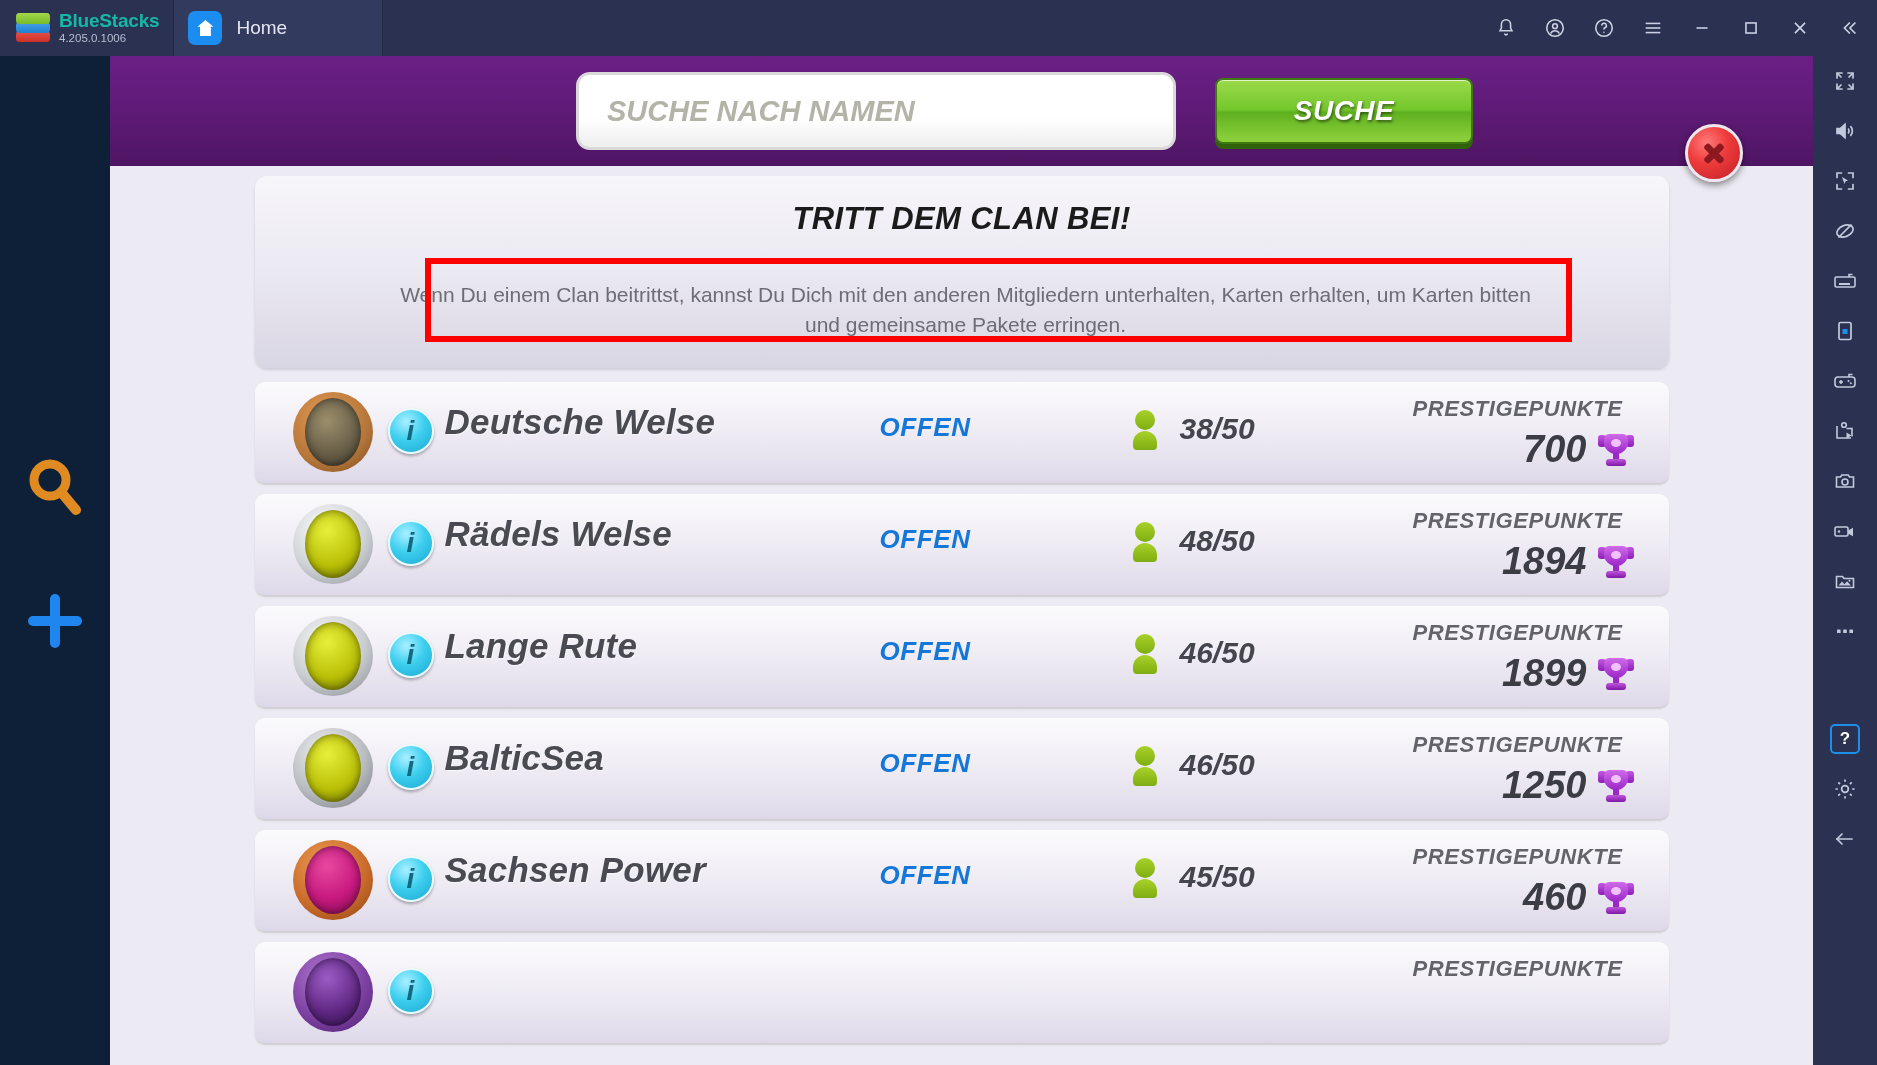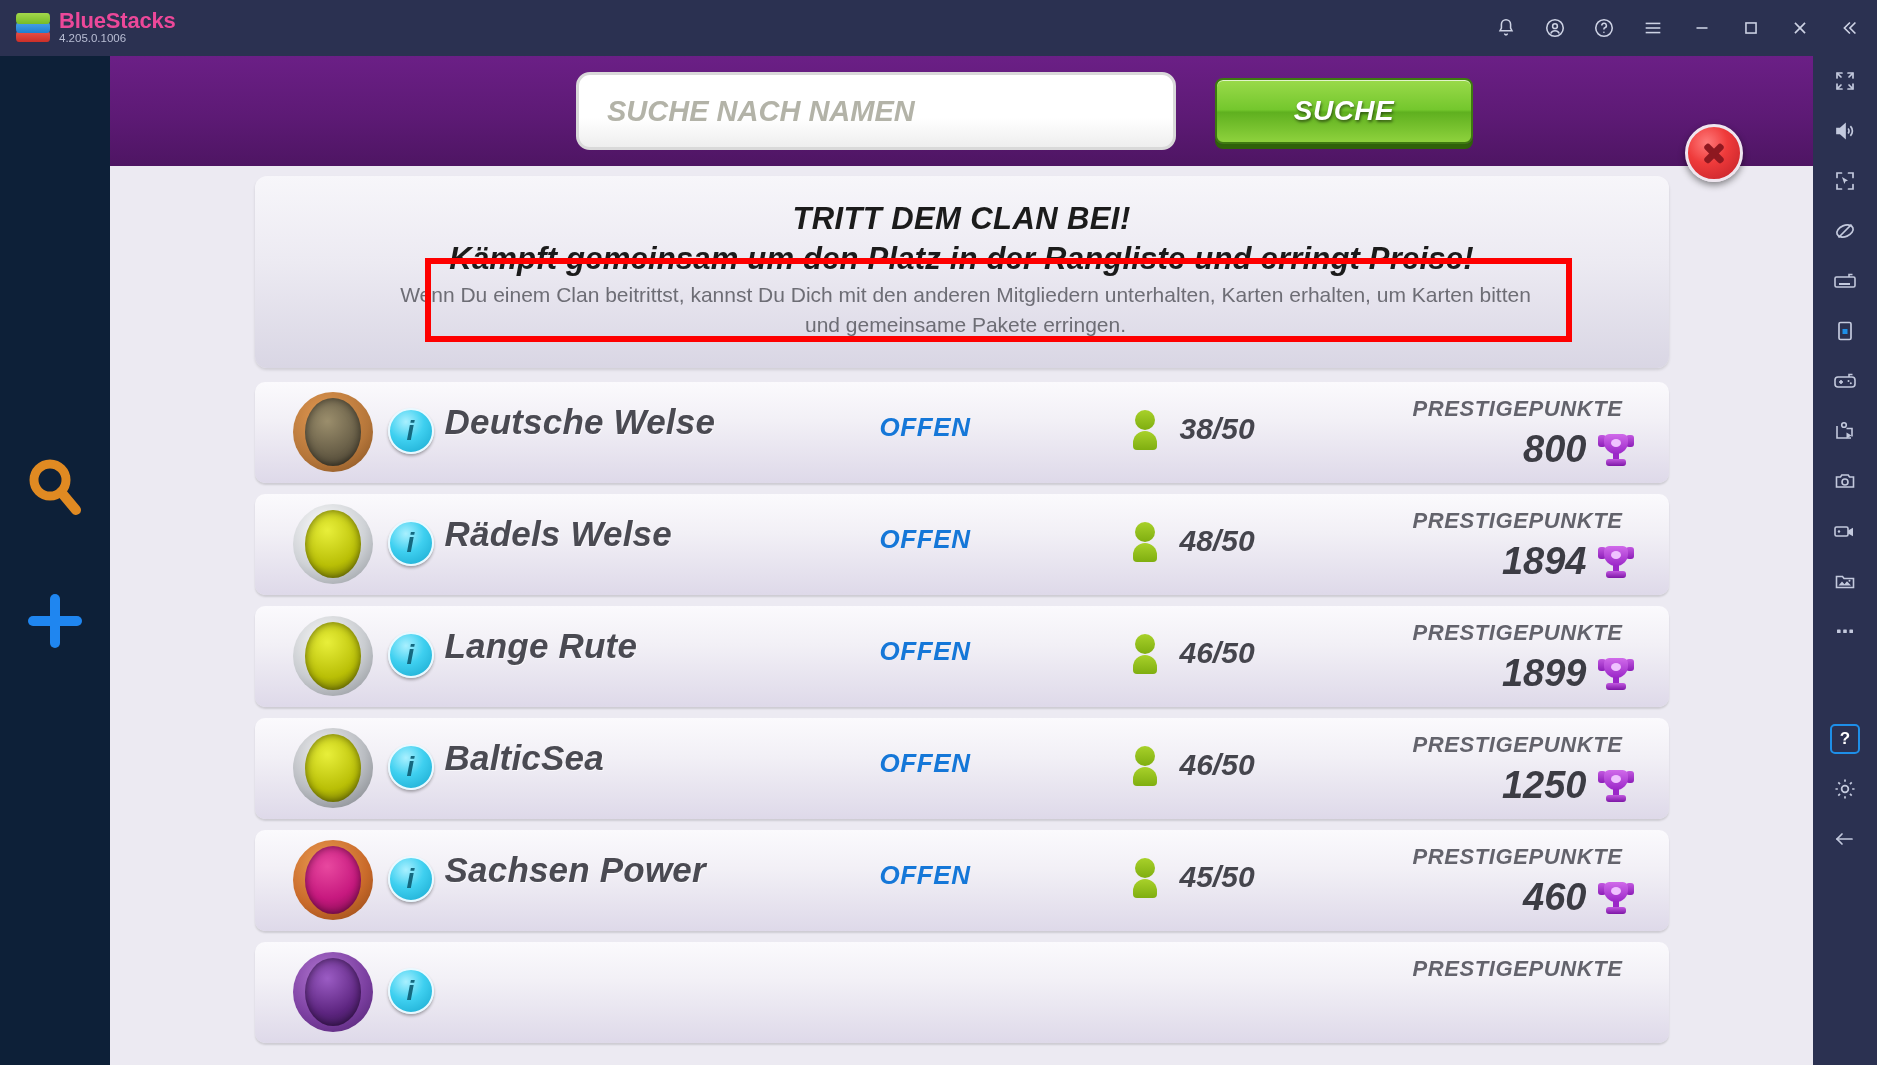--- a/index.html
+++ b/index.html
@@ -13,21 +13,21 @@
     background:#2b3151; display:flex; align-items:stretch; }
   .bs-brand { display:flex; align-items:center; gap:9px; padding:0 14px 0 16px;
     background:#2b3151; }
   .bs-logo { width:34px; height:30px; position:relative; }
   .bs-logo i { position:absolute; left:0; width:34px; height:11px; border-radius:3px/4px;
     display:block; }
   .bs-logo i.l1 { top:0px; background:linear-gradient(#a3d84b,#77bb27); z-index:3; }
   .bs-logo i.l2 { top:9px; background:linear-gradient(#4aa3e8,#1f7fd0); z-index:2; }
   .bs-logo i.l3 { top:18px; background:linear-gradient(#e8534a,#cc2f28); z-index:1; }
   .bs-names { display:flex; flex-direction:column; justify-content:center; }
-  .bs-title { color:#ec4899; font-size:22px; font-weight:bold; letter-spacing:-.2px;
+  .bs-title { color:#14b8a6; font-size:19px; font-weight:bold; letter-spacing:-.2px;
     line-height:19px; }
   .bs-ver { color:#b9bed4; font-size:11.5px; line-height:14px; margin-top:1px; }
 
   .tab { display:flex; align-items:center; gap:14px; padding:0 26px 0 14px; min-width:210px;
     position:relative; cursor:pointer; }
   .tab.home { background:#323a5e; border-left:1px solid #242a45; border-right:1px solid #242a45; }
   .tab.game { background:#3b4268; border-right:1px solid #242a45; min-width:212px; }
   .tab-label { color:#e3e6f2; font-size:19px; }
   .tab-ico { width:34px; height:34px; border-radius:7px; flex:none; }
   .tab-ico.home { background:#1b8cf0; position:relative; }
@@ -181,20 +181,24 @@
         <i class="l3"></i>
           <i class="l2"></i>
           <i class="l1"></i>
       </div>
       <div class="bs-names">
         <div class="bs-title">BlueStacks</div>
         <div class="bs-ver">4.205.0.1006</div>
       </div>
     </div>
 
+    <div class="tab home">
+      <div class="tab-ico home"></div>
+      <div class="tab-label">Home</div>
+    </div>
 
     <div class="tab game">
       <div class="tab-ico game"></div>
 
     </div>
 
     <div class="tb-spacer"></div>
 
     <div class="tb-icons">
       <div class="tb-btn">
@@ -277,21 +281,20 @@
         <span>SUCHE</span>
       </div>
 
       <div class="btn-close-red"></div>
     </div>
 
     <div class="content">
 
       <div class="banner">
         <div class="banner-h1">TRITT DEM CLAN BEI!</div>
-        <div class="banner-h2">Kämpft gemeinsam um den Platz in der Rangliste und erringt Preise!</div>
         <div class="banner-p">Wenn Du einem Clan beitrittst, kannst Du Dich mit den anderen Mitgliedern unterhalten, Karten erhalten, um Karten bitten und gemeinsame Pakete erringen.</div>
         <div class="redbox"></div>
       </div>
 
       <div class="rows">
 
         <div class="row">
           <div class="crest" style="background:radial-gradient(circle at 40% 32%,#e59a52,#b5763a 60%,#7d4c1e 100%)">
             <div class="inner" style="background:radial-gradient(circle at 40% 34%,#9b8e6c,#5e5540 70%,#2e2a1f 100%)"></div>
           </div>
@@ -300,21 +303,21 @@
             </div>
           <div class="clanname">Deutsche Welse</div>
           <div class="status">OFFEN</div>
           <div class="member-ico">
               <div class="head"></div>
               <div class="body"></div>
             </div>
           <div class="members">38/50</div>
           <div class="plabel">PRESTIGEPUNKTE</div>
           <div class="pvalwrap">
-            <div class="pval">800</div>
+            <div class="pval">700</div>
             <div class="trophy">
               <div class="ear-l"></div>
                 <div class="ear-r"></div>
                 <div class="cup"></div>
                 <div class="stem"></div>
                 <div class="base"></div>
             </div>
           </div>
         </div>
 

